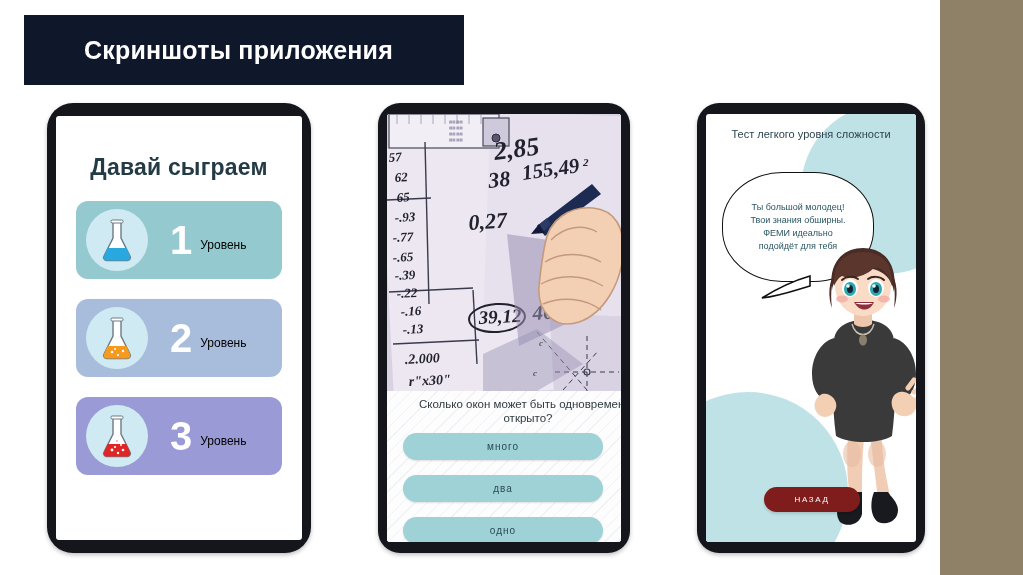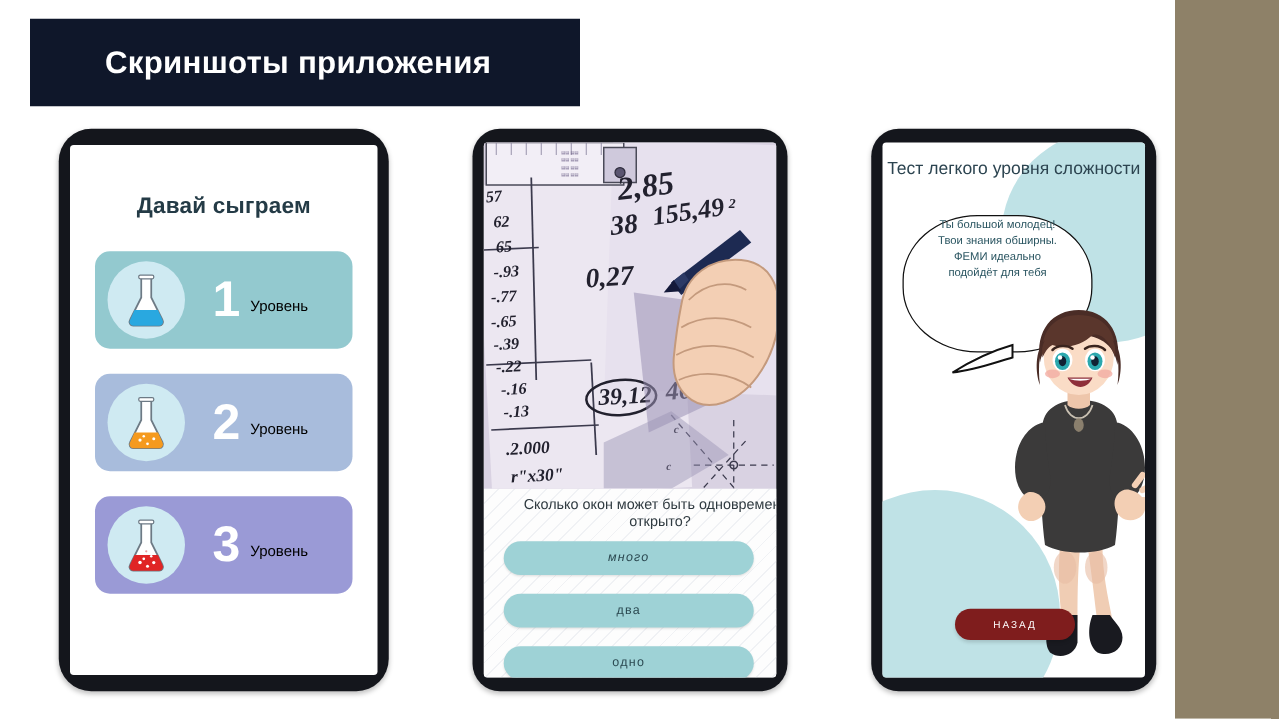--- a/index.html
+++ b/index.html
@@ -40,21 +40,21 @@
   .striped{
     background-color:#fdfdfd;
     background-image:repeating-linear-gradient(-45deg,
       rgba(210,215,225,.30) 0px, rgba(210,215,225,.30) 1px,
       rgba(255,255,255,0) 1px, rgba(255,255,255,0) 9px);
   }
 
   
   .p1-title{
     position:absolute;left:0;right:0;top:38px;text-align:center;
-    color:#243b46;font-size:18px;font-weight:bold;letter-spacing:.2px;
+    color:#243b46;font-size:23px;font-weight:bold;letter-spacing:.2px;
   }
   .lvl-card{
     position:absolute;left:20px;width:206px;height:78px;border-radius:12px;
     display:flex;align-items:center;
   }
   .lvl-1{top:85px;background:#93c9cf;}
   .lvl-2{top:183px;background:#a8bcdc;}
   .lvl-3{top:281px;background:#9a9ad6;}
   .lvl-circle{
     width:62px;height:62px;border-radius:50%;background:#cfeaf2;
@@ -76,41 +76,41 @@
   .p2-q{
     position:absolute;left:6px;right:6px;top:6px;text-align:center;
     color:#2f3a40;font-size:11.5px;line-height:14px;
   }
   .ans{
     position:absolute;left:16px;width:200px;height:27px;border-radius:14px;
     background:#9ed2d6;display:flex;align-items:center;justify-content:center;
     color:#2c4a52;font-size:10px;letter-spacing:1px;
     box-shadow:0 1px 2px rgba(0,0,0,.12);
   }
-  .ans-0{top:42px;font-style:italic;}
+  .ans-0{top:42px;}
   .ans-1{top:84px;}
   .ans-2{top:126px;}
 
   
   .p3-circle-tr{
     position:absolute;right:-55px;top:-10px;width:170px;height:170px;border-radius:50%;
     background:#bfe2e6;
   }
   .p3-circle-bl{
     position:absolute;left:-58px;bottom:-50px;width:200px;height:200px;border-radius:50%;
     background:#bfe2e6;
   }
   .p3-head{
     position:absolute;left:0;right:0;top:14px;text-align:center;
-    color:#2c4450;font-size:14px;line-height:13px;
+    color:#2c4450;font-size:11px;line-height:13px;
   }
   .bubble{
     position:absolute;left:16px;top:58px;width:150px;height:108px;
     background:#ffffff;border:1.6px solid #111;border-radius:60px/52px;
-    display:flex;justify-content:center;text-align:center;
+    display:flex;align-items:center;justify-content:center;text-align:center;
   }
   .bubble .btxt{color:#2a5561;font-size:9px;line-height:13px;padding:0 10px;}
   .bubble-tail{
     position:absolute;left:54px;top:160px;width:52px;height:26px;
   }
   .back-btn{
     position:absolute;left:58px;bottom:30px;width:96px;height:25px;border-radius:13px;
     background:#7f1d1d;display:flex;align-items:center;justify-content:center;
     color:#ffffff;font-size:8px;letter-spacing:1.6px;
     box-shadow:0 2px 3px rgba(0,0,0,.14);

